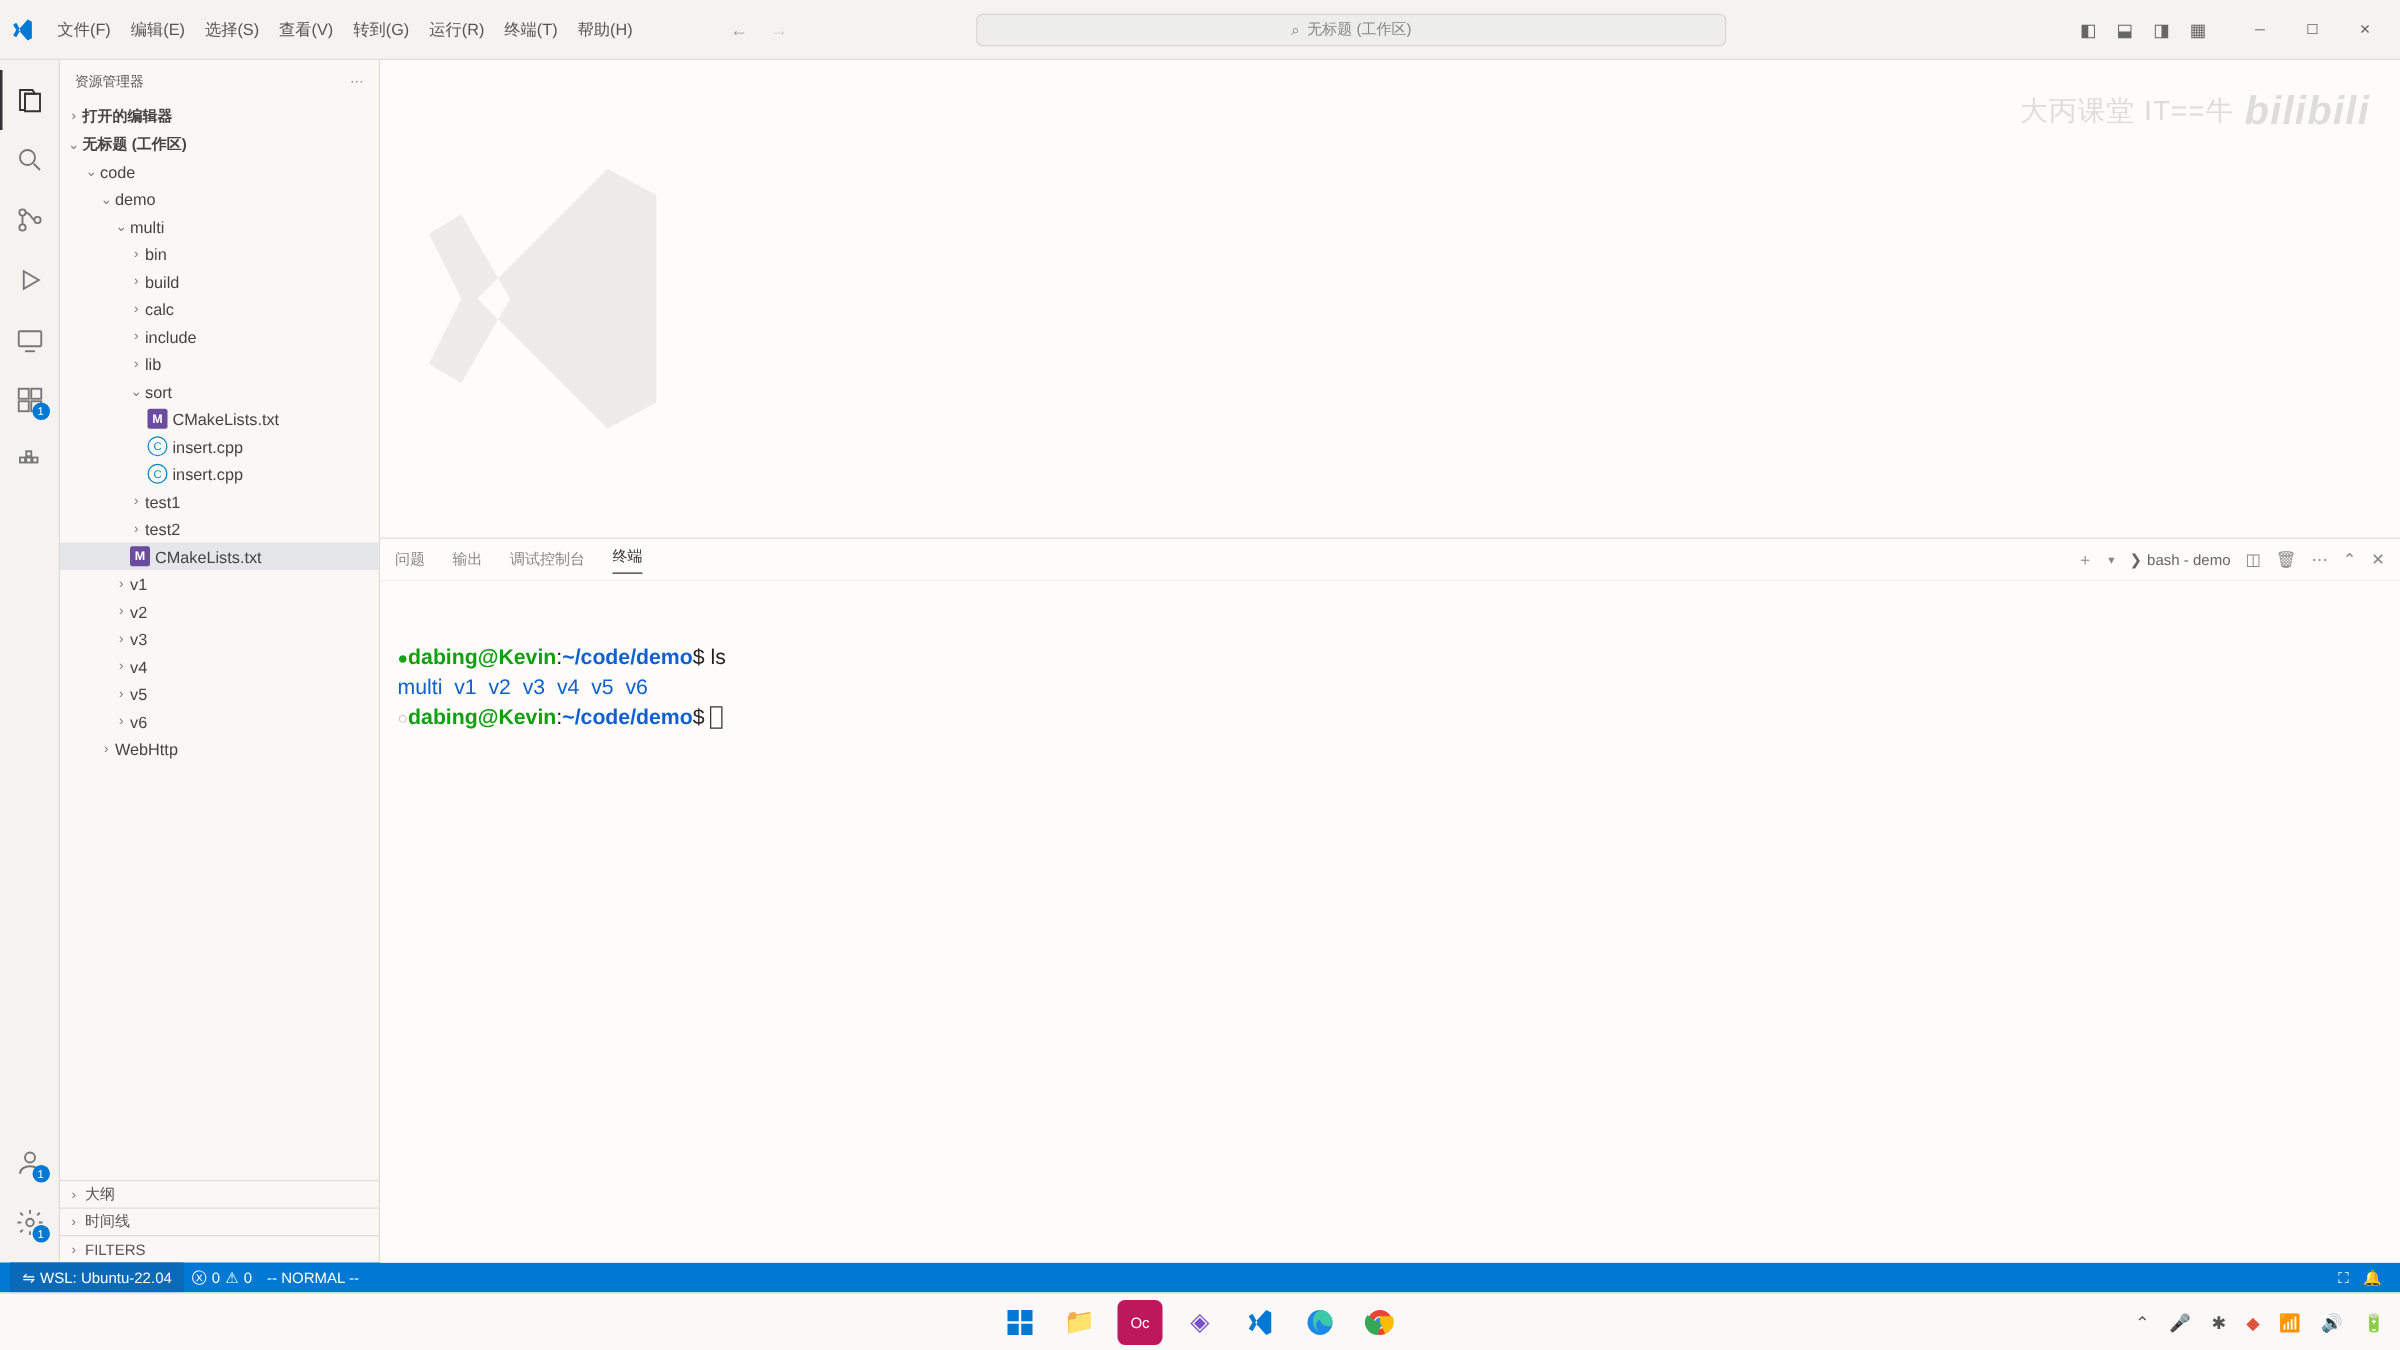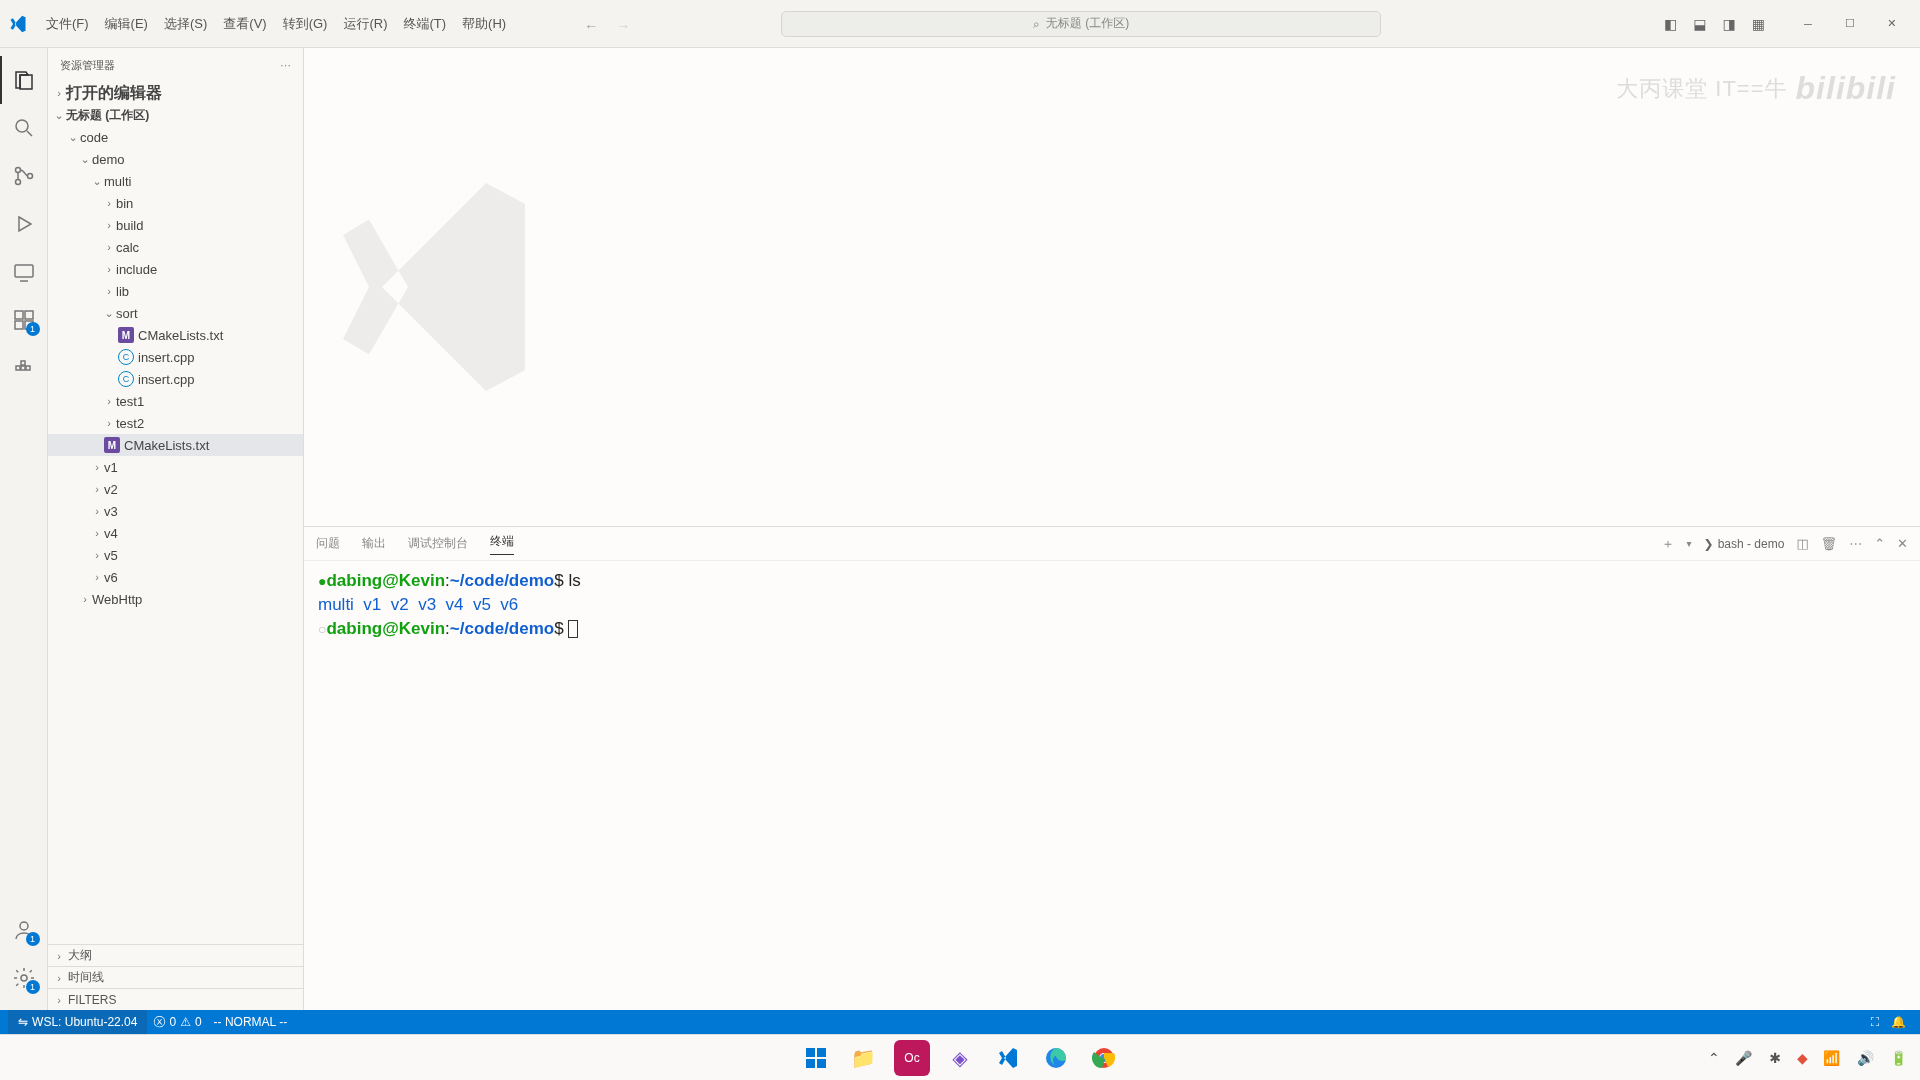--- a/index.html
+++ b/index.html
@@ -47,21 +47,21 @@
 .section-header .chev { margin-right: 2px; }
 
 
 .editor-area { flex: 1; display: flex; flex-direction: column; background: #fdfcfa; position: relative; }
 .editor-bg { flex: 1; display: flex; align-items: center; justify-content: flex-start; position: relative; }
 .vscode-watermark { width: 260px; height: 260px; opacity: 0.06; }
 .bilibili-watermark { position: absolute; top: 22px; right: 24px; color: rgba(160,160,160,0.35); font-size: 22px; letter-spacing: 1px; font-weight: 300; display: flex; align-items: center; gap: 8px; }
 .bilibili-logo { font-size: 32px; font-weight: bold; font-style: italic; color: rgba(150,150,150,0.3); }
 
 
-.panel { height: 484px; border-top: 1px solid #e0ddd8; display: flex; flex-direction: column; background: #fdfcfa; }
+.panel { height: 580px; border-top: 1px solid #e0ddd8; display: flex; flex-direction: column; background: #fdfcfa; gap: 41px; }
 .panel-tabs { height: 34px; display: flex; align-items: center; padding: 0 12px; border-bottom: 1px solid #eee; font-size: 12px; color: #888; gap: 22px; }
 .panel-tab.active { color: #333; border-bottom: 1px solid #333; padding-bottom: 4px; }
 .panel-tabs-right { margin-left: auto; display: flex; align-items: center; gap: 12px; color: #888; font-size: 13px; }
 .shell-label { font-size: 12px; color: #666; display: flex; align-items: center; gap: 4px; }
 .terminal { flex: 1; padding: 8px 14px; font-family: "Consolas", monospace; font-size: 17px; line-height: 1.4; color: #222; }
 .term-line { white-space: pre; }
 .g { color: #10a010; font-weight: bold; }
 .b { color: #1060d0; font-weight: bold; }
 .dot1 { color: #1aa11a; font-size: 14px; }
 .dot2 { color: #bbb; font-size: 14px; }
@@ -187,21 +187,21 @@
   </div>
 
   <div class="sidebar">
     <div class="sidebar-header">
       <span>资源管理器</span>
       <span class="dots">⋯</span>
     </div>
     <div class="tree">
       <div class="tree-row" style="padding-left:4px">
           <span class="chev closed"></span>
-          <b style="font-size:16px">打开的编辑器</b>
+          <b style="font-size:12px">打开的编辑器</b>
         </div>
       <div class="tree-row" style="padding-left:4px">
           <span class="chev open"></span>
           <b style="font-size:12px">无标题 (工作区)</b>
         </div>
       <div class="tree-row" style="padding-left:18px">
           <span class="chev open"></span>
           <span>code</span>
         </div>
       <div class="tree-row" style="padding-left:30px">

